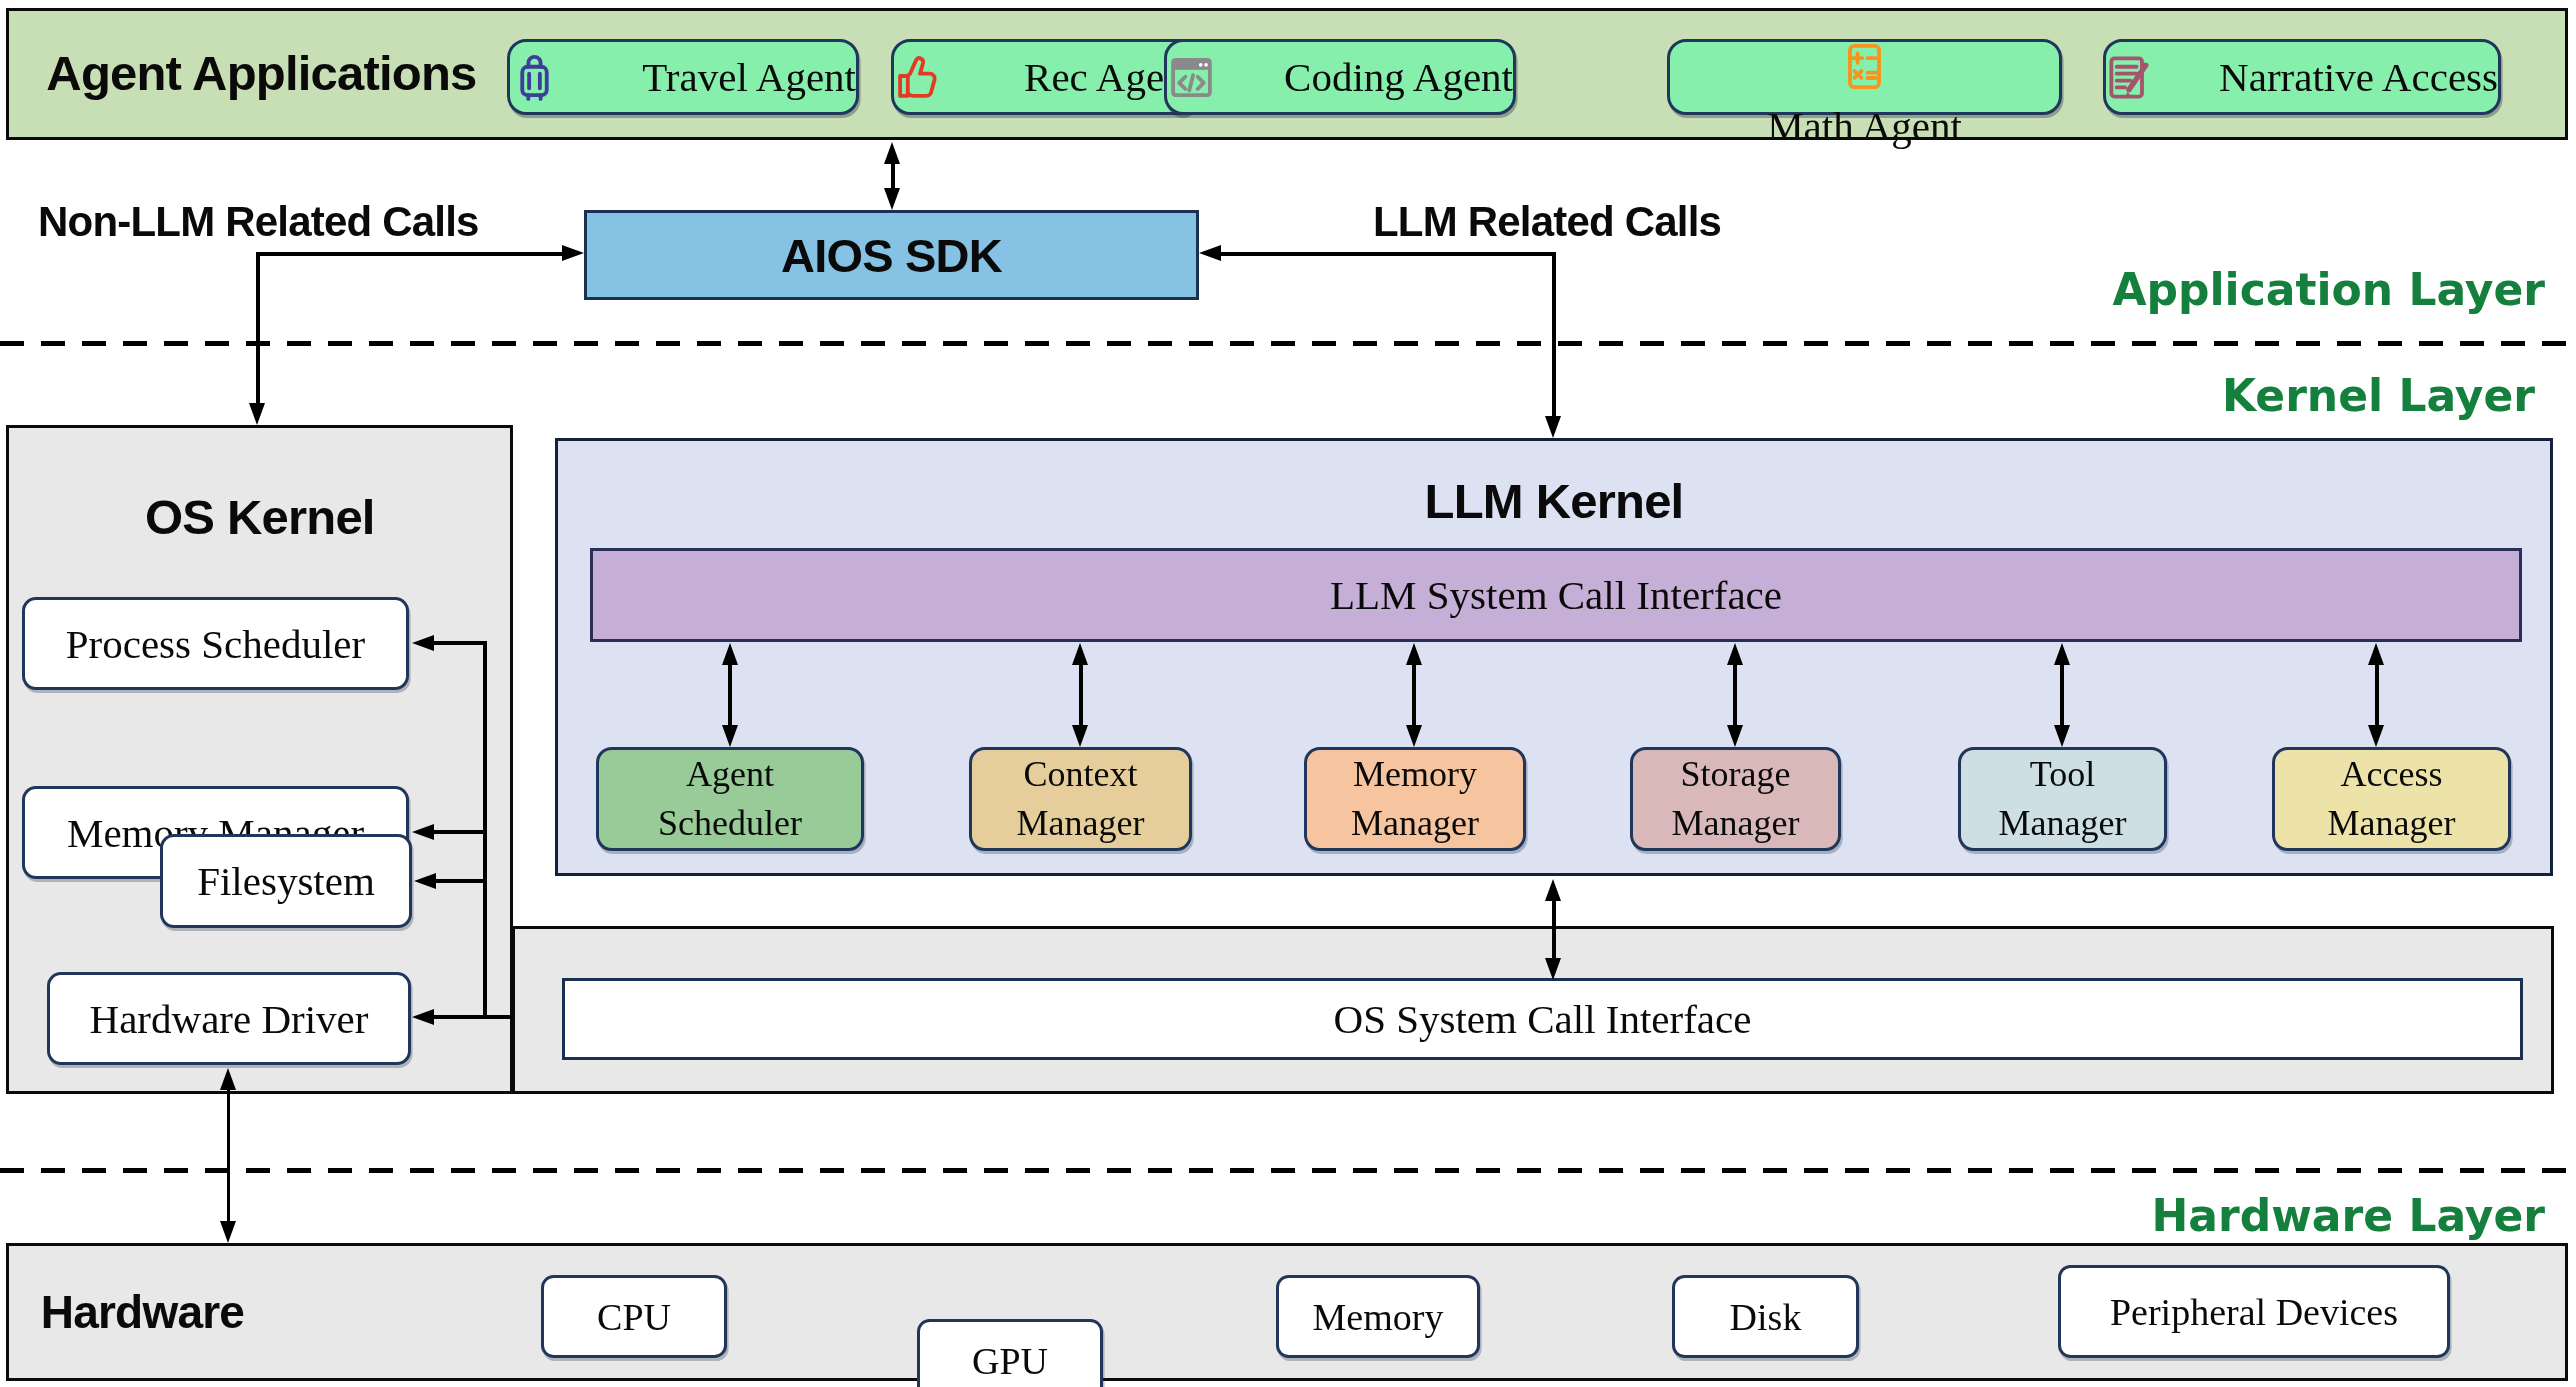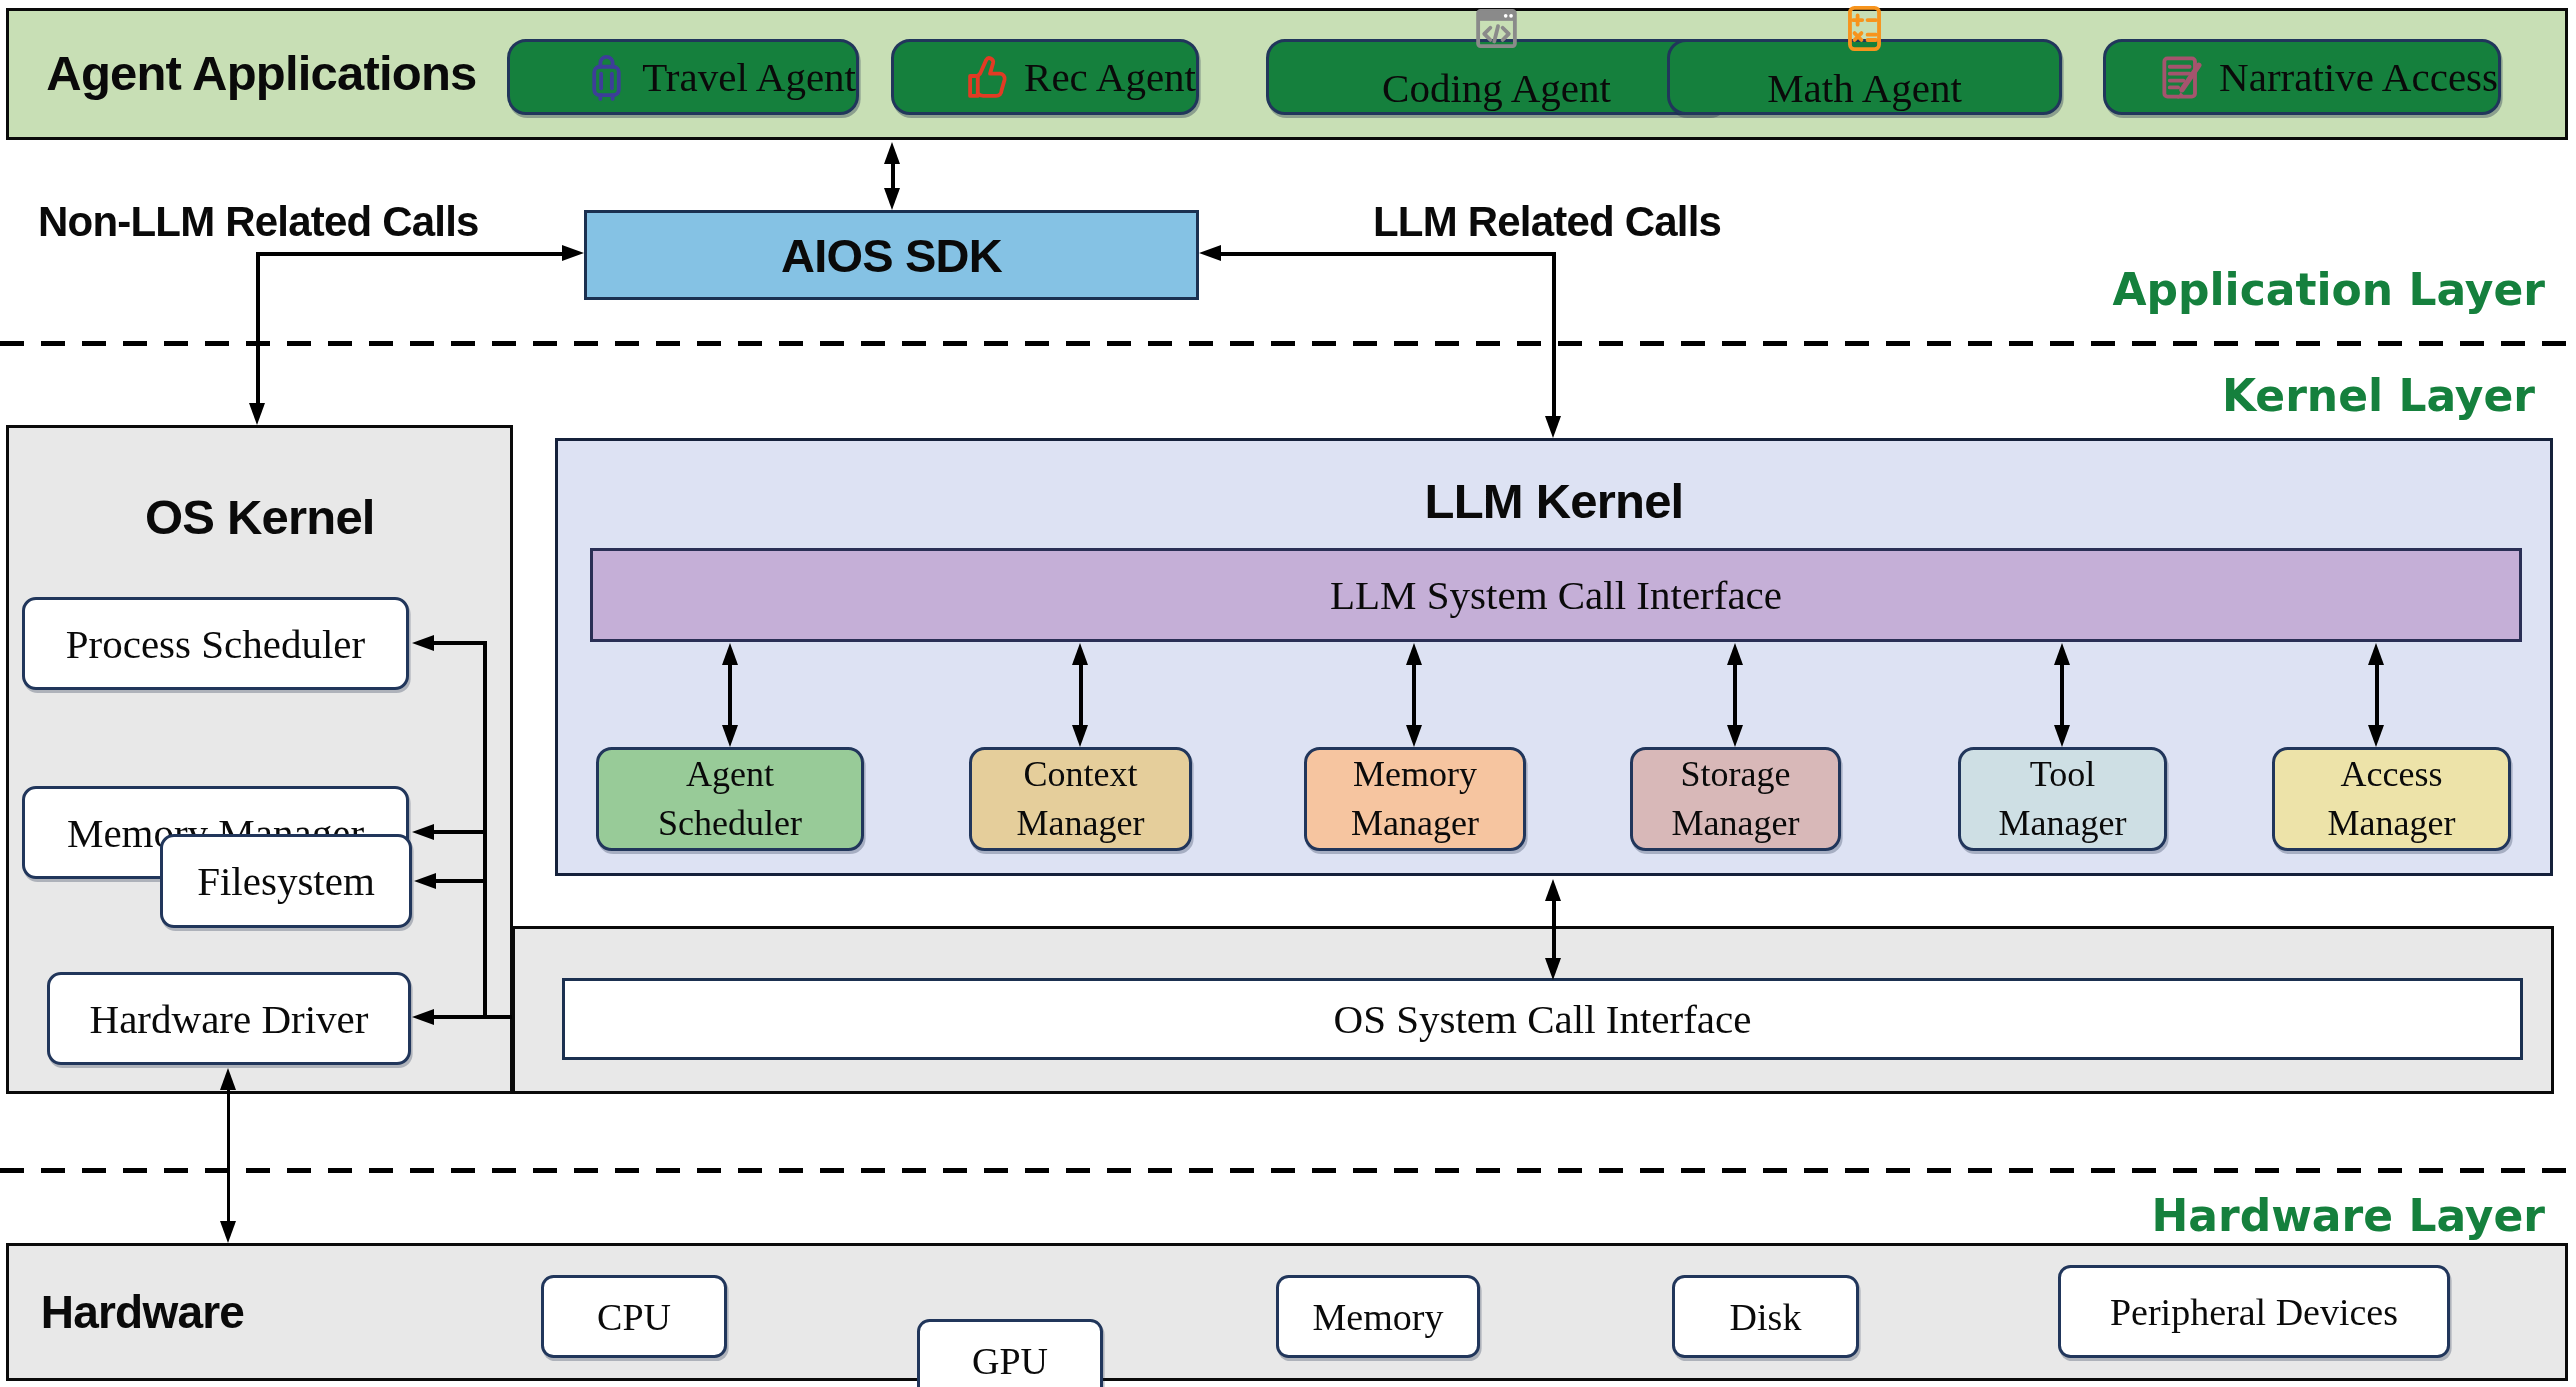--- a/index.html
+++ b/index.html
@@ -12,23 +12,23 @@
   .gray{background:#E8E8E8;}
   .panel-title{font-weight:bold;letter-spacing:-0.8px;}
 
   
   .node{position:absolute;box-sizing:border-box;background:#fff;border:3.1px solid #21365B;
         border-radius:15.7px;display:flex;align-items:center;justify-content:center;
         font-family:"Liberation Serif", serif;text-align:center;
         box-shadow:1.6px 3.1px 0 rgba(25,40,70,.28);}
 
   
-  .agent-btn{position:absolute;box-sizing:border-box;top:39px;height:76px;background:#15803d;
+  .agent-btn{position:absolute;box-sizing:border-box;top:39px;height:76px;background:#86efac;
         border:3.1px solid #21365B;border-radius:19px;display:flex;align-items:center;
-        justify-content:flex-end;gap:11px;font-family:"Liberation Serif", serif;font-size:41px;
+        justify-content:space-between;gap:11px;font-family:"Liberation Serif", serif;font-size:41px;
         box-shadow:1.6px 3.1px 0 rgba(25,40,70,.35);}
   .agent-btn svg{flex:0 0 auto;}
 
   
   .hline{position:absolute;height:3.9px;background:#000;}
   .vline{position:absolute;width:3.9px;background:#000;}
   .tri{position:absolute;width:0;height:0;}
   .tri.r{border-top:8.7px solid transparent;border-bottom:8.7px solid transparent;border-left:22px solid #000;}
   .tri.l{border-top:8.7px solid transparent;border-bottom:8.7px solid transparent;border-right:22px solid #000;}
   .tri.u{border-left:8.7px solid transparent;border-right:8.7px solid transparent;border-bottom:22px solid #000;}
@@ -70,21 +70,21 @@
   <div class="agent-btn" style="left:891px;width:308px;">
     <span style="display: flex; color: rgb(226, 59, 36);">
       <svg width="49" height="49" viewBox="0 0 64 64" fill="none" stroke="currentColor" stroke-width="5" stroke-linecap="round" stroke-linejoin="round">
         <path d="M8 30 h10 v26 H8 z"></path>
         <path d="M18 53 c2 2 4 3 7 3 h17 c4 0 7 -3 7 -7 l4 -14 c1 -4 -2 -8 -6 -8 H34 l4 -14 c1 -5 -6 -9 -9 -4 l-8 18 -3 3"></path>
       </svg>
     </span>
     <span>Rec Agent</span>
   </div>
 
-  <div class="agent-btn" style="left:1266px;width:461px;flex-direction:column;">
+  <div class="agent-btn" style="left:1164px;width:352px;">
     <span style="display: flex; color: rgb(138, 138, 138);">
       <svg width="49" height="49" viewBox="0 0 64 64" fill="none" stroke="currentColor" stroke-width="5" stroke-linejoin="round">
         <rect x="8" y="9" width="48" height="46" rx="3"></rect>
         <rect x="8" y="9" width="48" height="13" fill="currentColor" stroke="none"></rect>
         <circle cx="44" cy="15.5" r="2.4" fill="#fff" stroke="none"></circle>
         <circle cx="51" cy="15.5" r="2.4" fill="#fff" stroke="none"></circle>
         <path d="M24 31 l-8 8 8 8" stroke-linecap="round"></path>
         <path d="M40 31 l8 8 -8 8" stroke-linecap="round"></path>
         <path d="M34 29 l-5 20" stroke-linecap="round"></path>
       </svg>

